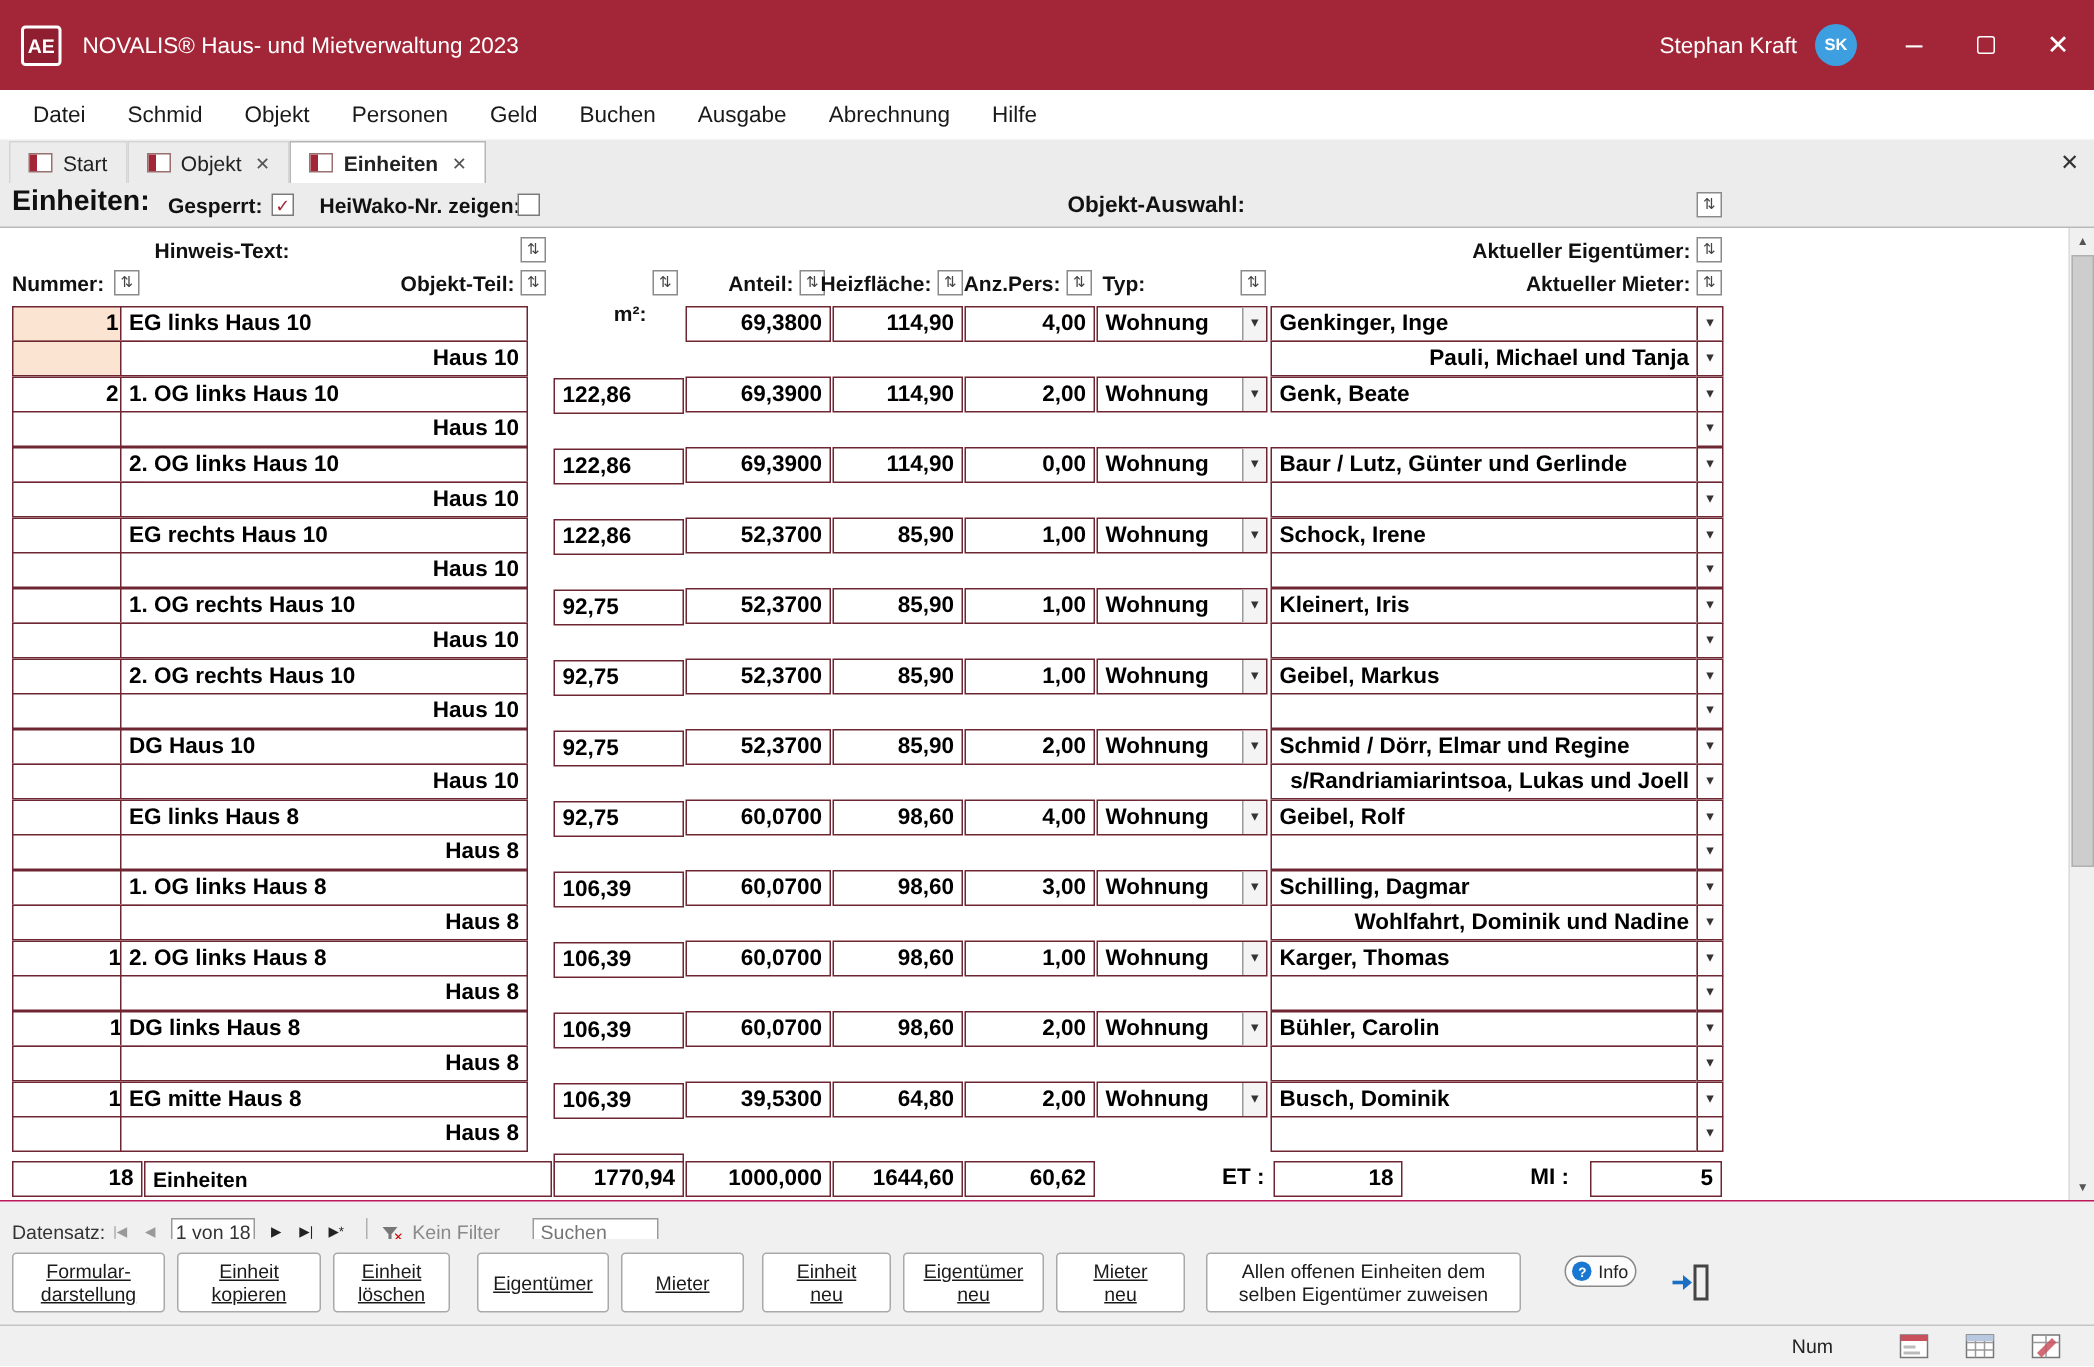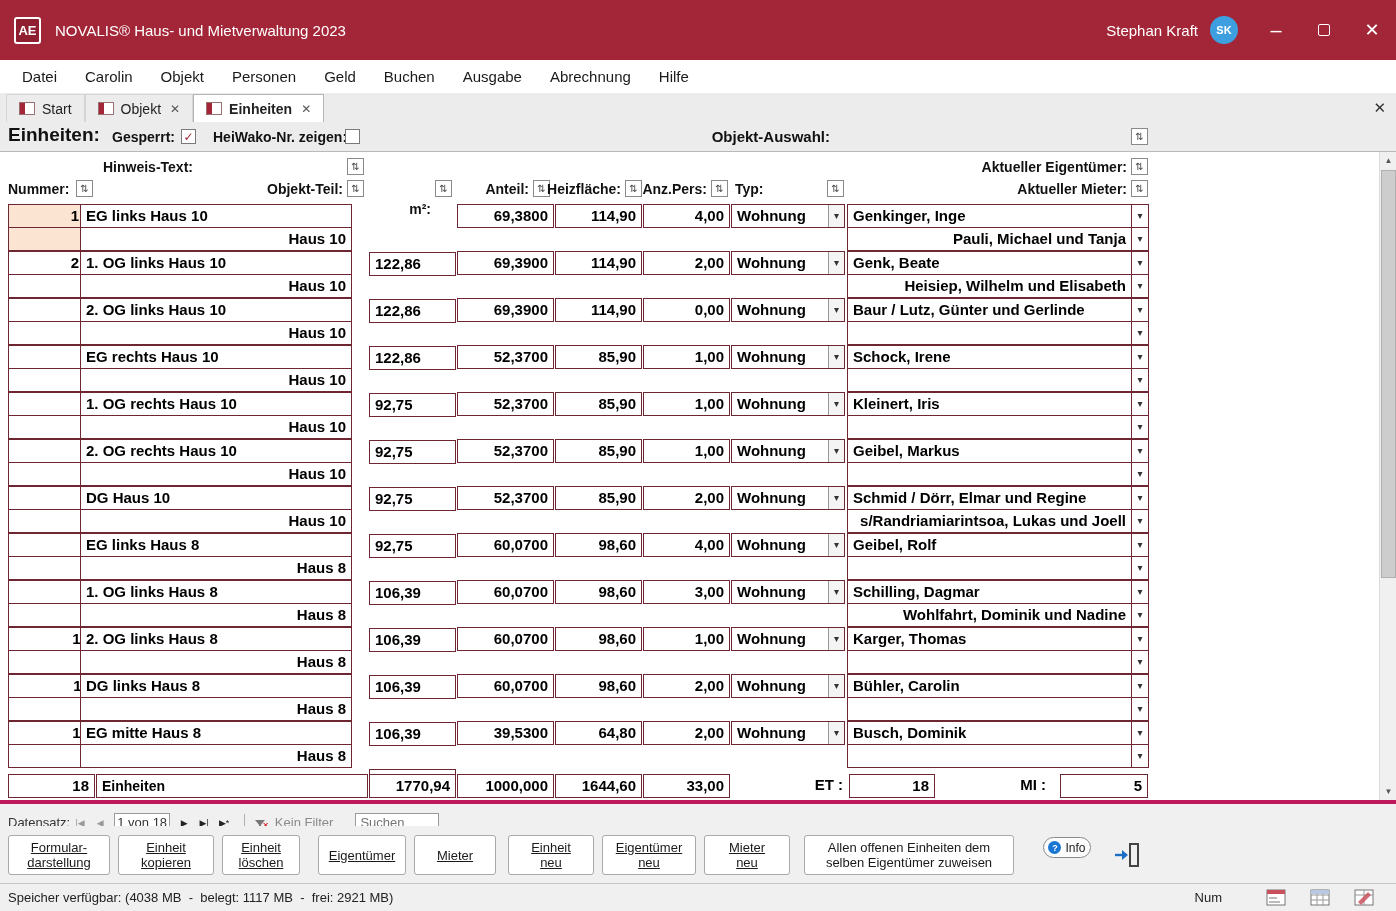--- a/index.html
+++ b/index.html
@@ -101,21 +101,21 @@
   .s-milabel{position:absolute;left:958px;width:88px;text-align:right;font-size:15px;font-weight:bold;top:2px;}
   .s-mi{left:1060px;width:88px;text-align:right;}
 
   
   .vscroll{position:absolute;left:1379px;top:152px;width:17px;height:648px;background:#f0f0f0;border-left:1px solid #dcdcdc;}
   .varrow{position:absolute;left:0;width:17px;height:17px;font-size:8px;color:#555;text-align:center;line-height:17px;cursor:pointer;}
   .varrow.up{top:0;} .varrow.down{bottom:0;}
   .vthumb{position:absolute;left:1px;top:18px;width:15px;height:408px;background:#cdcdcd;border:1px solid #b0b0b0;cursor:pointer;}
 
   
-  .recnav{position:absolute;top:800px;left:0;width:1396px;height:42px;background:#f0f0f0;border-top:4px solid #be185d;
+  .recnav{position:absolute;top:800px;left:0;width:1396px;height:42px;background:#f0f0f0;border-top:1px solid #be185d;
           border-bottom:1px solid #b5b5b5;display:flex;align-items:center;font-size:13px;color:#333;}
   .recnav .navlabel{margin-left:8px;}
   .navbtn{width:20px;height:19px;display:flex;align-items:center;justify-content:center;font-size:9px;cursor:pointer;color:#222;}
   .navbtn.dim{color:#999;}
   .posbox{width:56px;height:19px;background:#fff;border:1px solid #9a9a9a;text-align:center;line-height:17px;margin:0 4px;font-size:13px;}
   .navsep{width:1px;height:18px;background:#b0b0b0;margin:0 10px;}
   .funnelwrap{display:flex;align-items:center;cursor:pointer;}
   .funnel{width:0;height:0;border-left:5px solid transparent;border-right:5px solid transparent;border-top:6px solid #777;position:relative;}
   .funnel::after{content:"";position:absolute;left:-1px;top:-1px;width:2px;height:9px;background:#777;}
   .funnelx{color:#c00;font-size:8px;margin-left:-3px;margin-top:6px;}
@@ -170,21 +170,21 @@
     <div class="winbtn">
         <span class="maxbox"></span>
       </div>
     <div class="winbtn">
         <span>✕</span>
       </div>
   </div>
 
   <div class="menubar">
     <span class="menuitem">Datei</span>
-    <span class="menuitem">Carolin</span>
+    <span class="menuitem">Schmid</span>
     <span class="menuitem">Objekt</span>
     <span class="menuitem">Personen</span>
     <span class="menuitem">Geld</span>
     <span class="menuitem">Buchen</span>
     <span class="menuitem">Ausgabe</span>
     <span class="menuitem">Abrechnung</span>
     <span class="menuitem">Hilfe</span>
   </div>
 
   <div class="tabbar">
@@ -269,21 +269,20 @@
           <div class="cell c-hei main">114,90</div>
           <div class="cell c-anz main">2,00</div>
           <div class="cell c-typ main">
             <span>Wohnung</span>
             <span class="combo-btn">▾</span>
           </div>
           <div class="cell c-eig main">Genk, Beate</div>
           <div class="cell c-eigbtn main">▾</div>
           <div class="cell c-num sub"></div>
           <div class="cell c-hin sub">Haus 10</div>
-          <div class="cell c-eig sub">Heisiep, Wilhelm und Elisabeth</div>
           <div class="cell c-eigbtn sub">▾</div>
         </div>
 
         <div class="unit">
           <div class="cell c-num main">3</div>
           <div class="cell c-hin main">2. OG links Haus 10</div>
           <div class="cell c-m2 main">122,86</div>
           <div class="cell c-ant main">69,3900</div>
           <div class="cell c-hei main">114,90</div>
           <div class="cell c-anz main">0,00</div>
@@ -470,21 +469,21 @@
           <div class="cell c-eigbtn sub">▾</div>
         </div>
       </div>
 
     <div class="sumrow">
       <div class="scell s-num">18</div>
       <div class="scell s-label">Einheiten</div>
       <div class="scell s-m2">1770,94</div>
       <div class="scell s-ant">1000,000</div>
       <div class="scell s-hei">1644,60</div>
-      <div class="scell s-anz">33,00</div>
+      <div class="scell s-anz">60,62</div>
       <span class="s-etlabel">ET :</span>
       <div class="scell s-et">18</div>
       <span class="s-milabel">MI :</span>
       <div class="scell s-mi">5</div>
     </div>
   </div>
 
   <div class="vscroll">
     <div class="varrow up">▲</div>
     <div class="vthumb"></div>
@@ -532,21 +531,20 @@
     <div class="btn-exit">
       <svg width="30" height="30" viewBox="0 0 30 30">
         <rect x="18" y="4" width="8" height="22" fill="none" stroke="#444" stroke-width="2"></rect>
         <path d="M3 15 h11" stroke="#1a6fc4" stroke-width="2.4" fill="none"></path>
         <path d="M10 10 l6 5 -6 5 z" fill="#1a6fc4"></path>
       </svg>
     </div>
   </div>
 
   <div class="statusbar">
-    <span class="memtext">Speicher verfügbar: (4038 MB  -  belegt: 1117 MB  -  frei: 2921 MB)</span>
     <span class="sspacer"></span>
     <span class="numlock">Num</span>
     <span class="viewicons">
       <span class="viewicon">
         <svg width="20" height="17" viewBox="0 0 20 17">
             <rect x="1" y="1" width="18" height="15" fill="#fff" stroke="#777"></rect>
             <rect x="1" y="1" width="18" height="4" fill="#c9515d"></rect>
             <rect x="3" y="8" width="8" height="2" fill="#bbb"></rect>
             <rect x="3" y="12" width="11" height="2" fill="#bbb"></rect>
           </svg>

